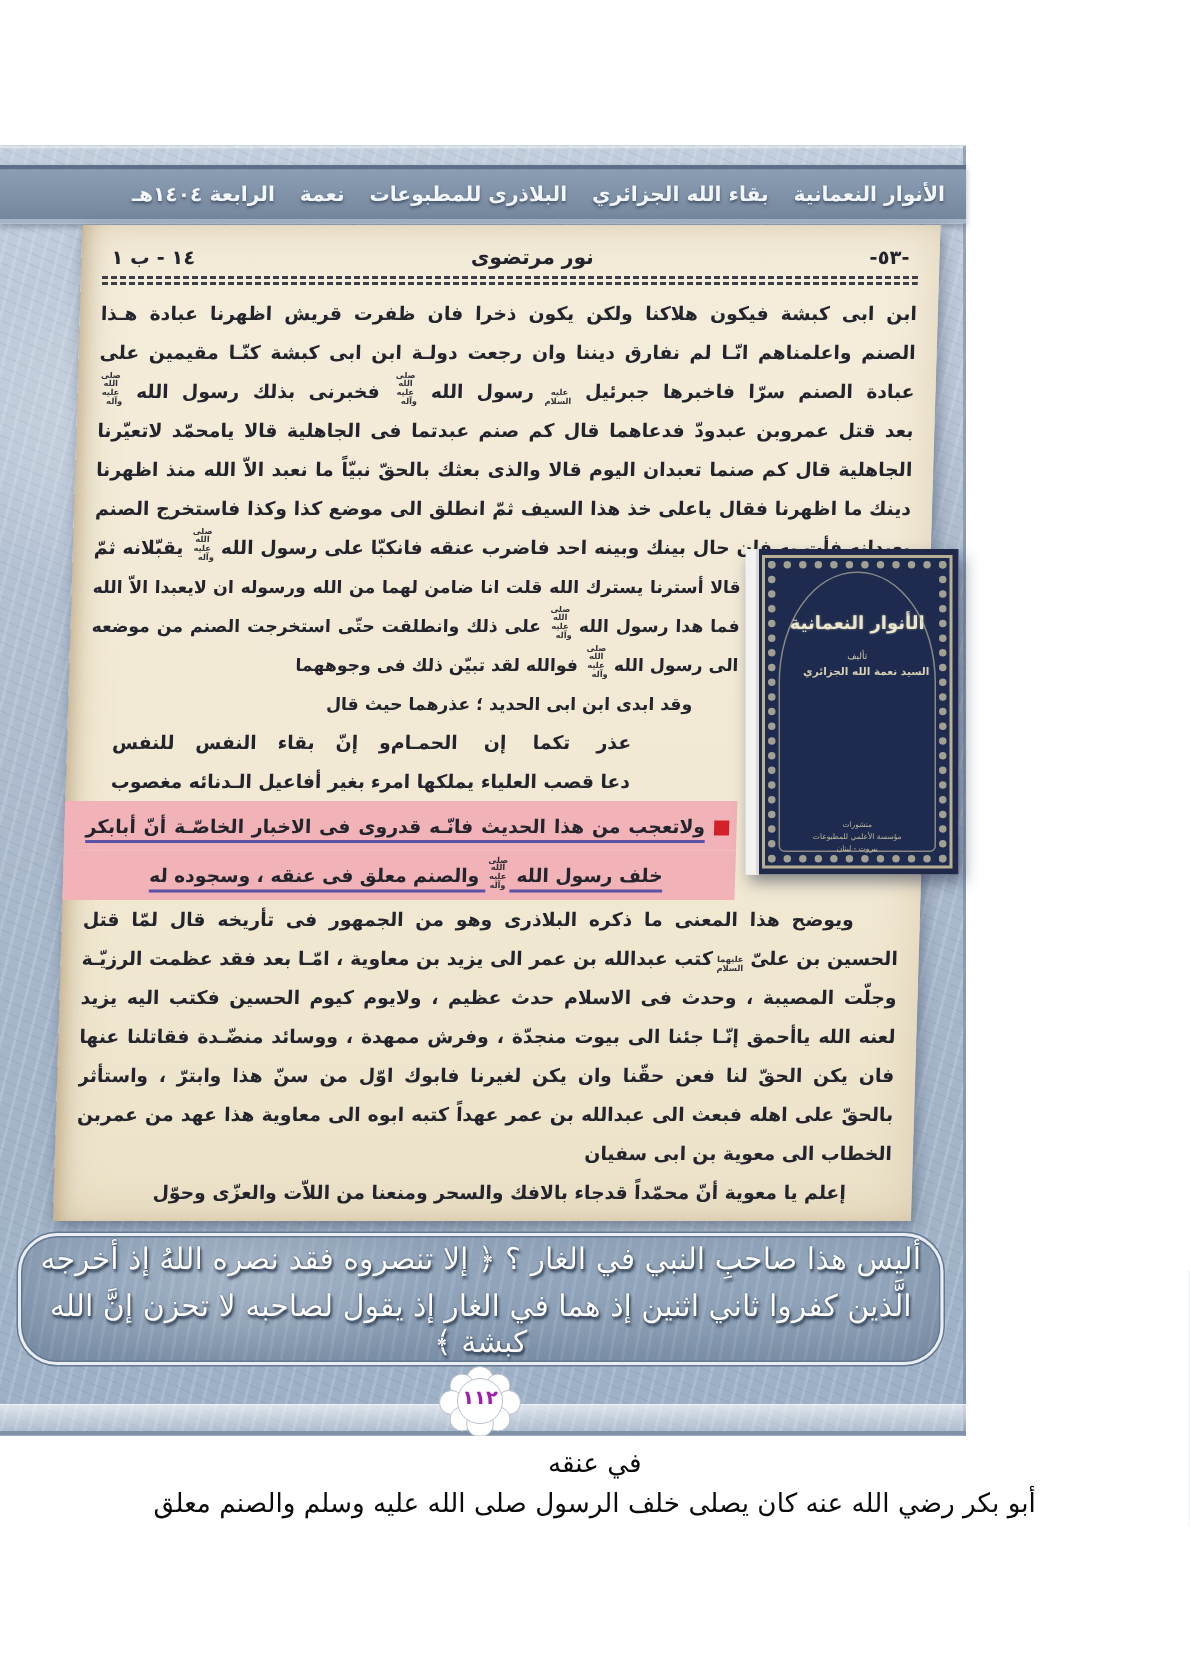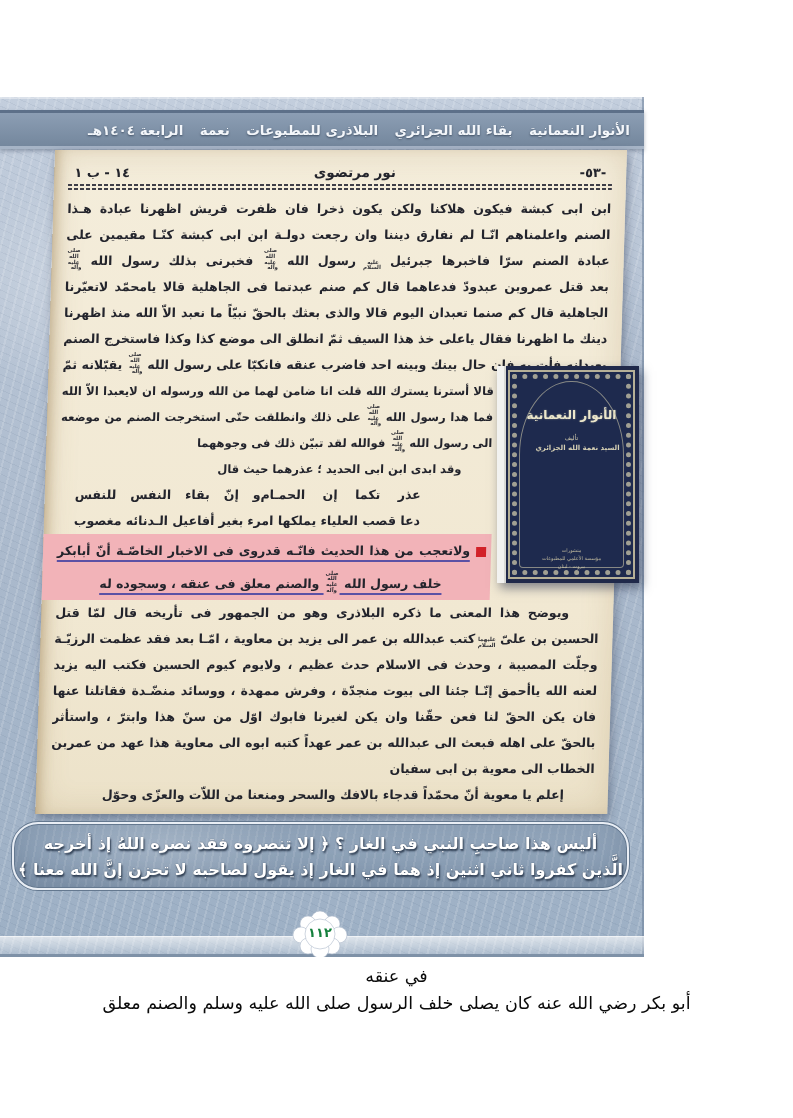--- a/index.html
+++ b/index.html
@@ -80,37 +80,37 @@
     border:1px solid rgba(205,200,170,.6);
     border-radius:52px 52px 4px 4px / 74px 74px 4px 4px;pointer-events:none;}
   .cover-title{margin-top:22px;color:#ece7cb;font-size:12px;font-weight:700;
     letter-spacing:-.5px;text-shadow:0 0 2px rgba(240,235,200,.45);}
   .cover-byline{color:#cfc9ad;font-size:6px;margin-top:12px;}
   .cover-author{color:#d6d0b4;font-size:7px;margin-top:3px;font-weight:700;margin-left:12px;}
   .cover-pub{margin-top:auto;display:flex;flex-direction:column;gap:2px;}
   .cover-pub div{color:#bdb79d;font-size:5px;line-height:1.2;}
 
   
-  .banner{position:absolute;left:12px;top:822px;width:617px;height:68px;
+  .banner{position:absolute;left:12px;top:822px;width:617px;height:88px;
     box-sizing:border-box;border-radius:26px;border:2px solid #e9eef5;
     background-color:#8fa2b8;
     background-image:
       radial-gradient(ellipse 200px 120px at 25% 30%, rgba(255,255,255,.18), transparent 60%),
       repeating-linear-gradient(100deg, rgba(255,255,255,.10) 0 2px, transparent 2px 8px),
       linear-gradient(180deg,#9cafc4,#8498af);
     box-shadow:0 0 0 1px #64788f,inset 0 0 0 1px #64788f,inset 0 0 40px rgba(66,86,112,.35);
     display:flex;flex-direction:column;justify-content:center;gap:7px;
-    direction:rtl;text-align:center;color:#ffffff;font-weight:700;font-size:16px;}
+    direction:rtl;text-align:center;color:#ffffff;font-weight:400;font-size:20px;}
   .banner div{text-shadow:1px 2px 2px rgba(33,48,68,.9),0 0 1px rgba(33,48,68,.8);}
 
   
   .cloud{position:absolute;left:289px;top:908px;width:62px;height:49px;}
   .cloud svg{position:absolute;inset:0;}
   .cloud span{position:absolute;left:0;right:0;top:17px;text-align:center;
-    font-weight:700;font-size:13px;color:#15803d;}
+    font-weight:700;font-size:13px;color:#a21caf;}
 
   
   .caption{position:absolute;left:0;top:963px;width:793px;text-align:center;
     direction:rtl;font-size:17.5px;color:#0a0a0a;line-height:27px;
     font-family:"DejaVu Sans",sans-serif;}
 </style>
 </head>
 <body>
 
 <div id="stage">
@@ -174,21 +174,21 @@
       <div class="cover-pub" id="cover-pub">
           <div>منشورات</div>
           <div>مؤسسة الأعلمي للمطبوعات</div>
           <div>بيروت - لبنان</div>
         </div>
     </div>
   </div>
 
   <div class="banner">
     <div>أليس هذا صاحبِ النبي في الغار ؟ ﴿ إلا تنصروه فقد نصره اللهُ إذ أخرجه</div>
-    <div>الَّذين كفروا ثاني اثنين إذ هما في الغار إذ يقول لصاحبه لا تحزن إنَّ الله معنا ﴾</div>
+    <div>الَّذين كفروا ثاني اثنين إذ هما في الغار إذ يقول لصاحبه لا تحزن إنَّ الله كبشة ﴾</div>
   </div>
 
   <div class="cloud">
     <svg viewBox="0 0 62 49">
       <g fill="#ffffff" stroke="#aebacb" stroke-width="0.6">
         <circle cx="31" cy="12" r="9"></circle>
         <circle cx="19" cy="16" r="8"></circle>
         <circle cx="43" cy="16" r="8"></circle>
         <circle cx="12" cy="27" r="8"></circle>
         <circle cx="50" cy="27" r="8"></circle>

